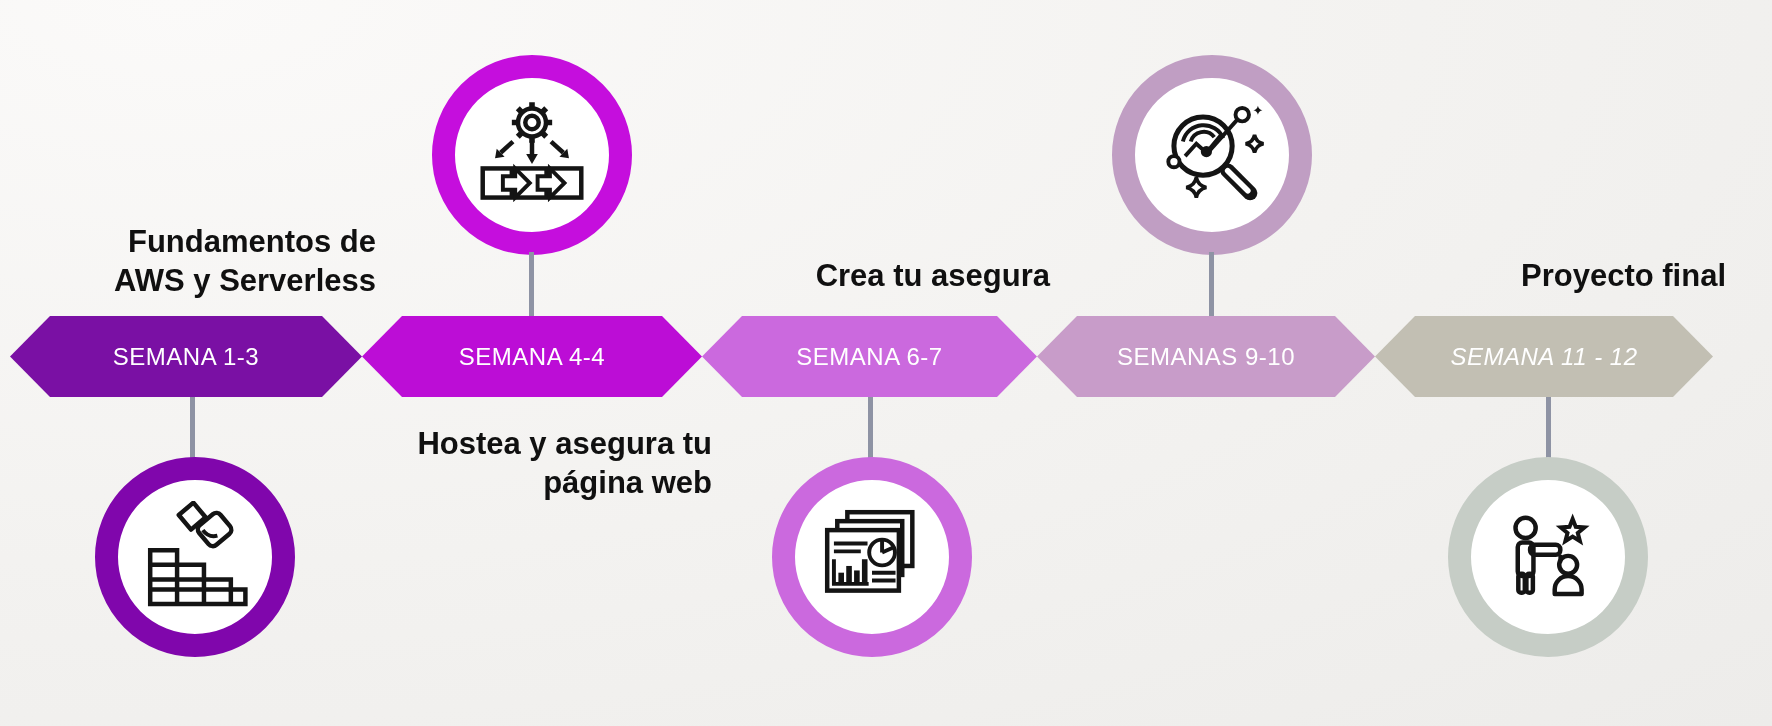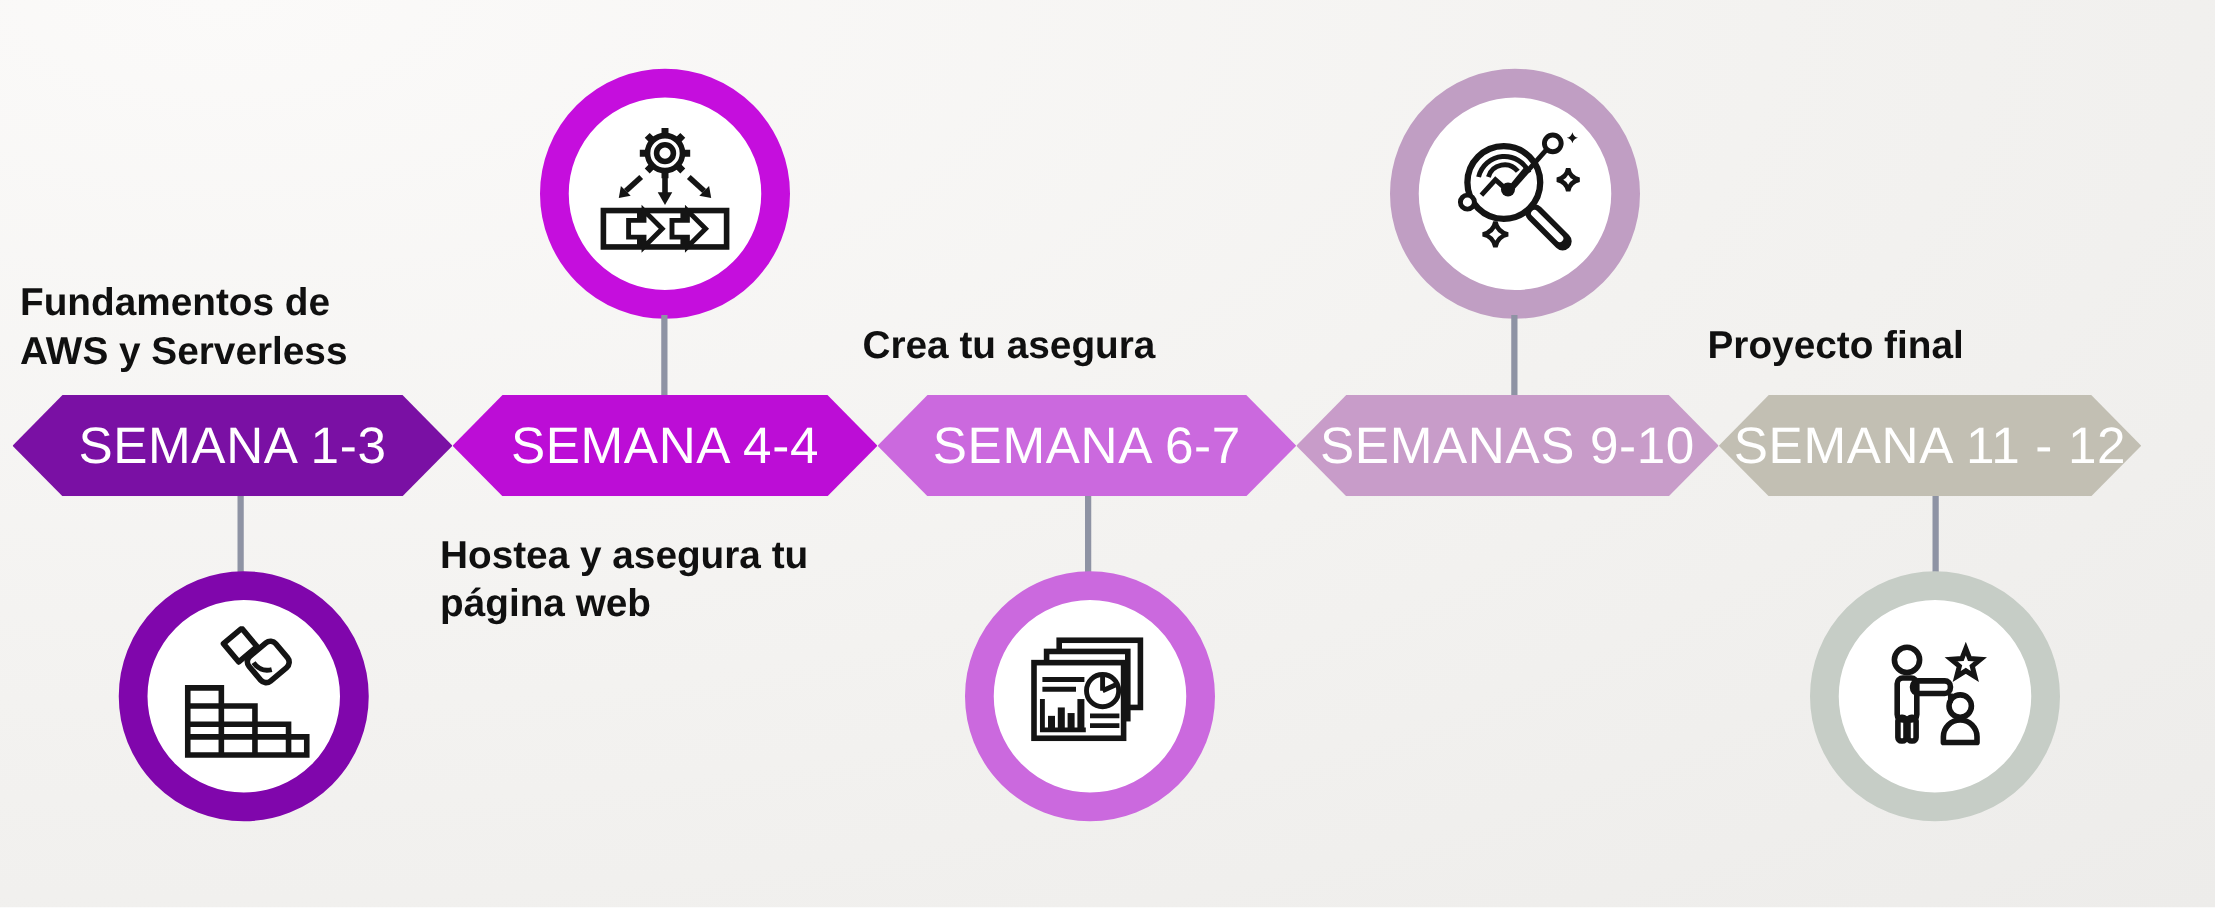--- a/index.html
+++ b/index.html
@@ -12,21 +12,21 @@
   }
 
   
   .hex{
     position:absolute;top:316px;height:81px;
     display:flex;align-items:center;justify-content:center;
     clip-path:polygon(0 50%,40px 0,calc(100% - 40px) 0,100% 50%,calc(100% - 40px) 100%,40px 100%);
   }
   .hex-label{
     color:var(--label-color,#fff);
-    font-size:41px;font-weight:400;letter-spacing:.5px;white-space:nowrap;text-align:center;
+    font-size:24px;font-weight:400;letter-spacing:.5px;white-space:nowrap;text-align:center;
   }
   .hex-1{left:10px;width:352px}
   .hex-2{left:362px;width:340px}
   .hex-3{left:702px;width:335px}
   .hex-4{left:1037px;width:338px}
   .hex-5{left:1375px;width:338px}
 
   
   .connector{position:absolute;width:5px;background:var(--connector-color,#8e93a4);}
   .conn-1{left:190px;top:396px;height:62px}
@@ -43,21 +43,21 @@
   }
   .circ-1{left:95px;top:457px}
   .circ-2{left:432px;top:55px}
   .circ-3{left:772px;top:457px}
   .circ-4{left:1112px;top:55px}
   .circ-5{left:1448px;top:457px}
   .circle svg{width:112px;height:112px;display:block;}
 
   
   .title{
-    position:absolute;width:360px;text-align:left;
+    position:absolute;width:360px;text-align:right;
     font-weight:bold;font-size:31px;line-height:39px;
     color:var(--text-color,#101010);
   }
   .title-1{left:16px;top:222px}
   .title-2{left:352px;top:424px}
   .title-3{left:690px;top:256px}
   .title-4{left:1030px;top:418px}
   .title-5{left:1366px;top:256px}
 </style>
 </head>
@@ -180,21 +180,21 @@
   <div class="hex hex-4" style="background: rgb(200, 156, 201);">
     <span class="hex-label">SEMANAS 9-10</span>
   </div>
   <div class="title title-4">
   </div>
 
   <div class="title title-5">
     <div>Proyecto final</div>
   </div>
   <div class="connector conn-5" style="background: rgb(142, 147, 164);"></div>
-  <div class="hex hex-5" style="background: rgb(194, 191, 179);">
+  <div class="hex hex-5" style="background: rgb(194, 191, 179); font-style: italic;">
     <span class="hex-label">SEMANA 11 - 12</span>
   </div>
   <div class="circle circ-5" style="border-color: rgb(198, 205, 198);">
     <svg viewBox="0 0 100 100">
       <g fill="none" stroke="#141414" stroke-width="4" stroke-linejoin="round">
         <circle cx="30" cy="24" r="9"></circle>
         <rect x="23" y="37" width="14" height="30" rx="4"></rect>
         <rect x="34" y="39" width="27" height="9" rx="4"></rect>
         <path d="M61 48 L61 55" stroke-width="3.5"></path>
         <rect x="23.5" y="65" width="5.8" height="17" rx="2.5"></rect>

